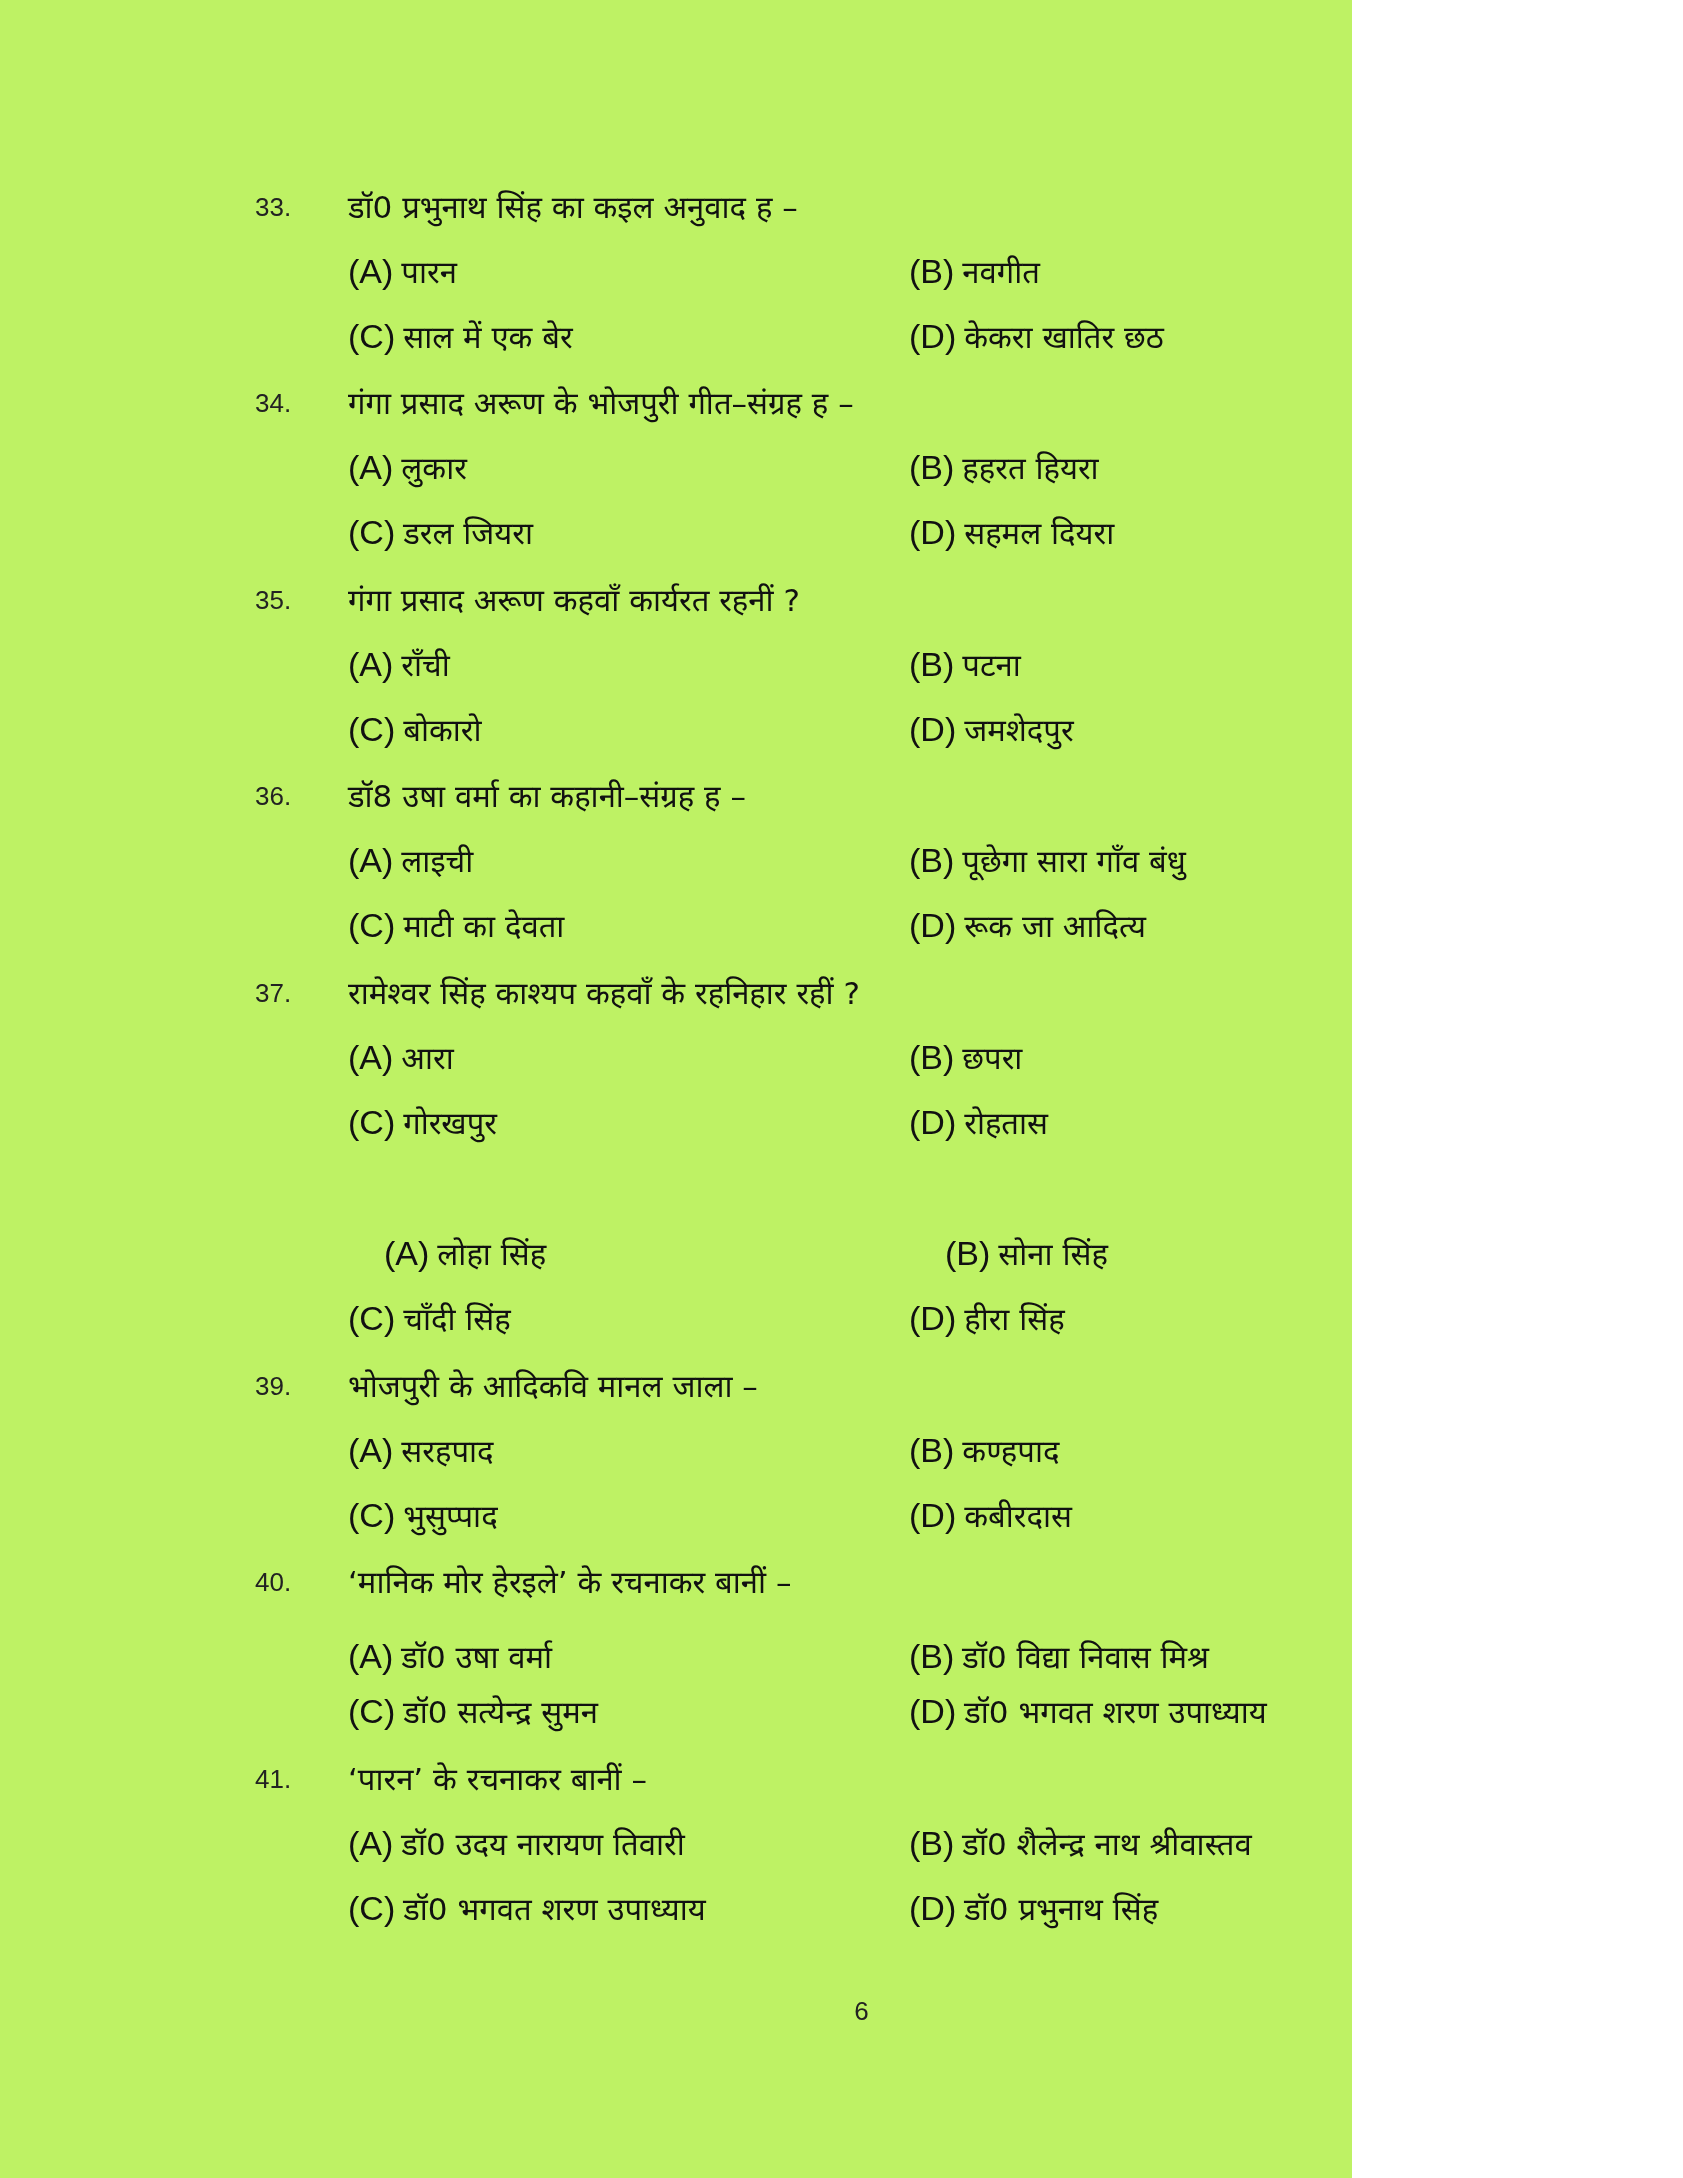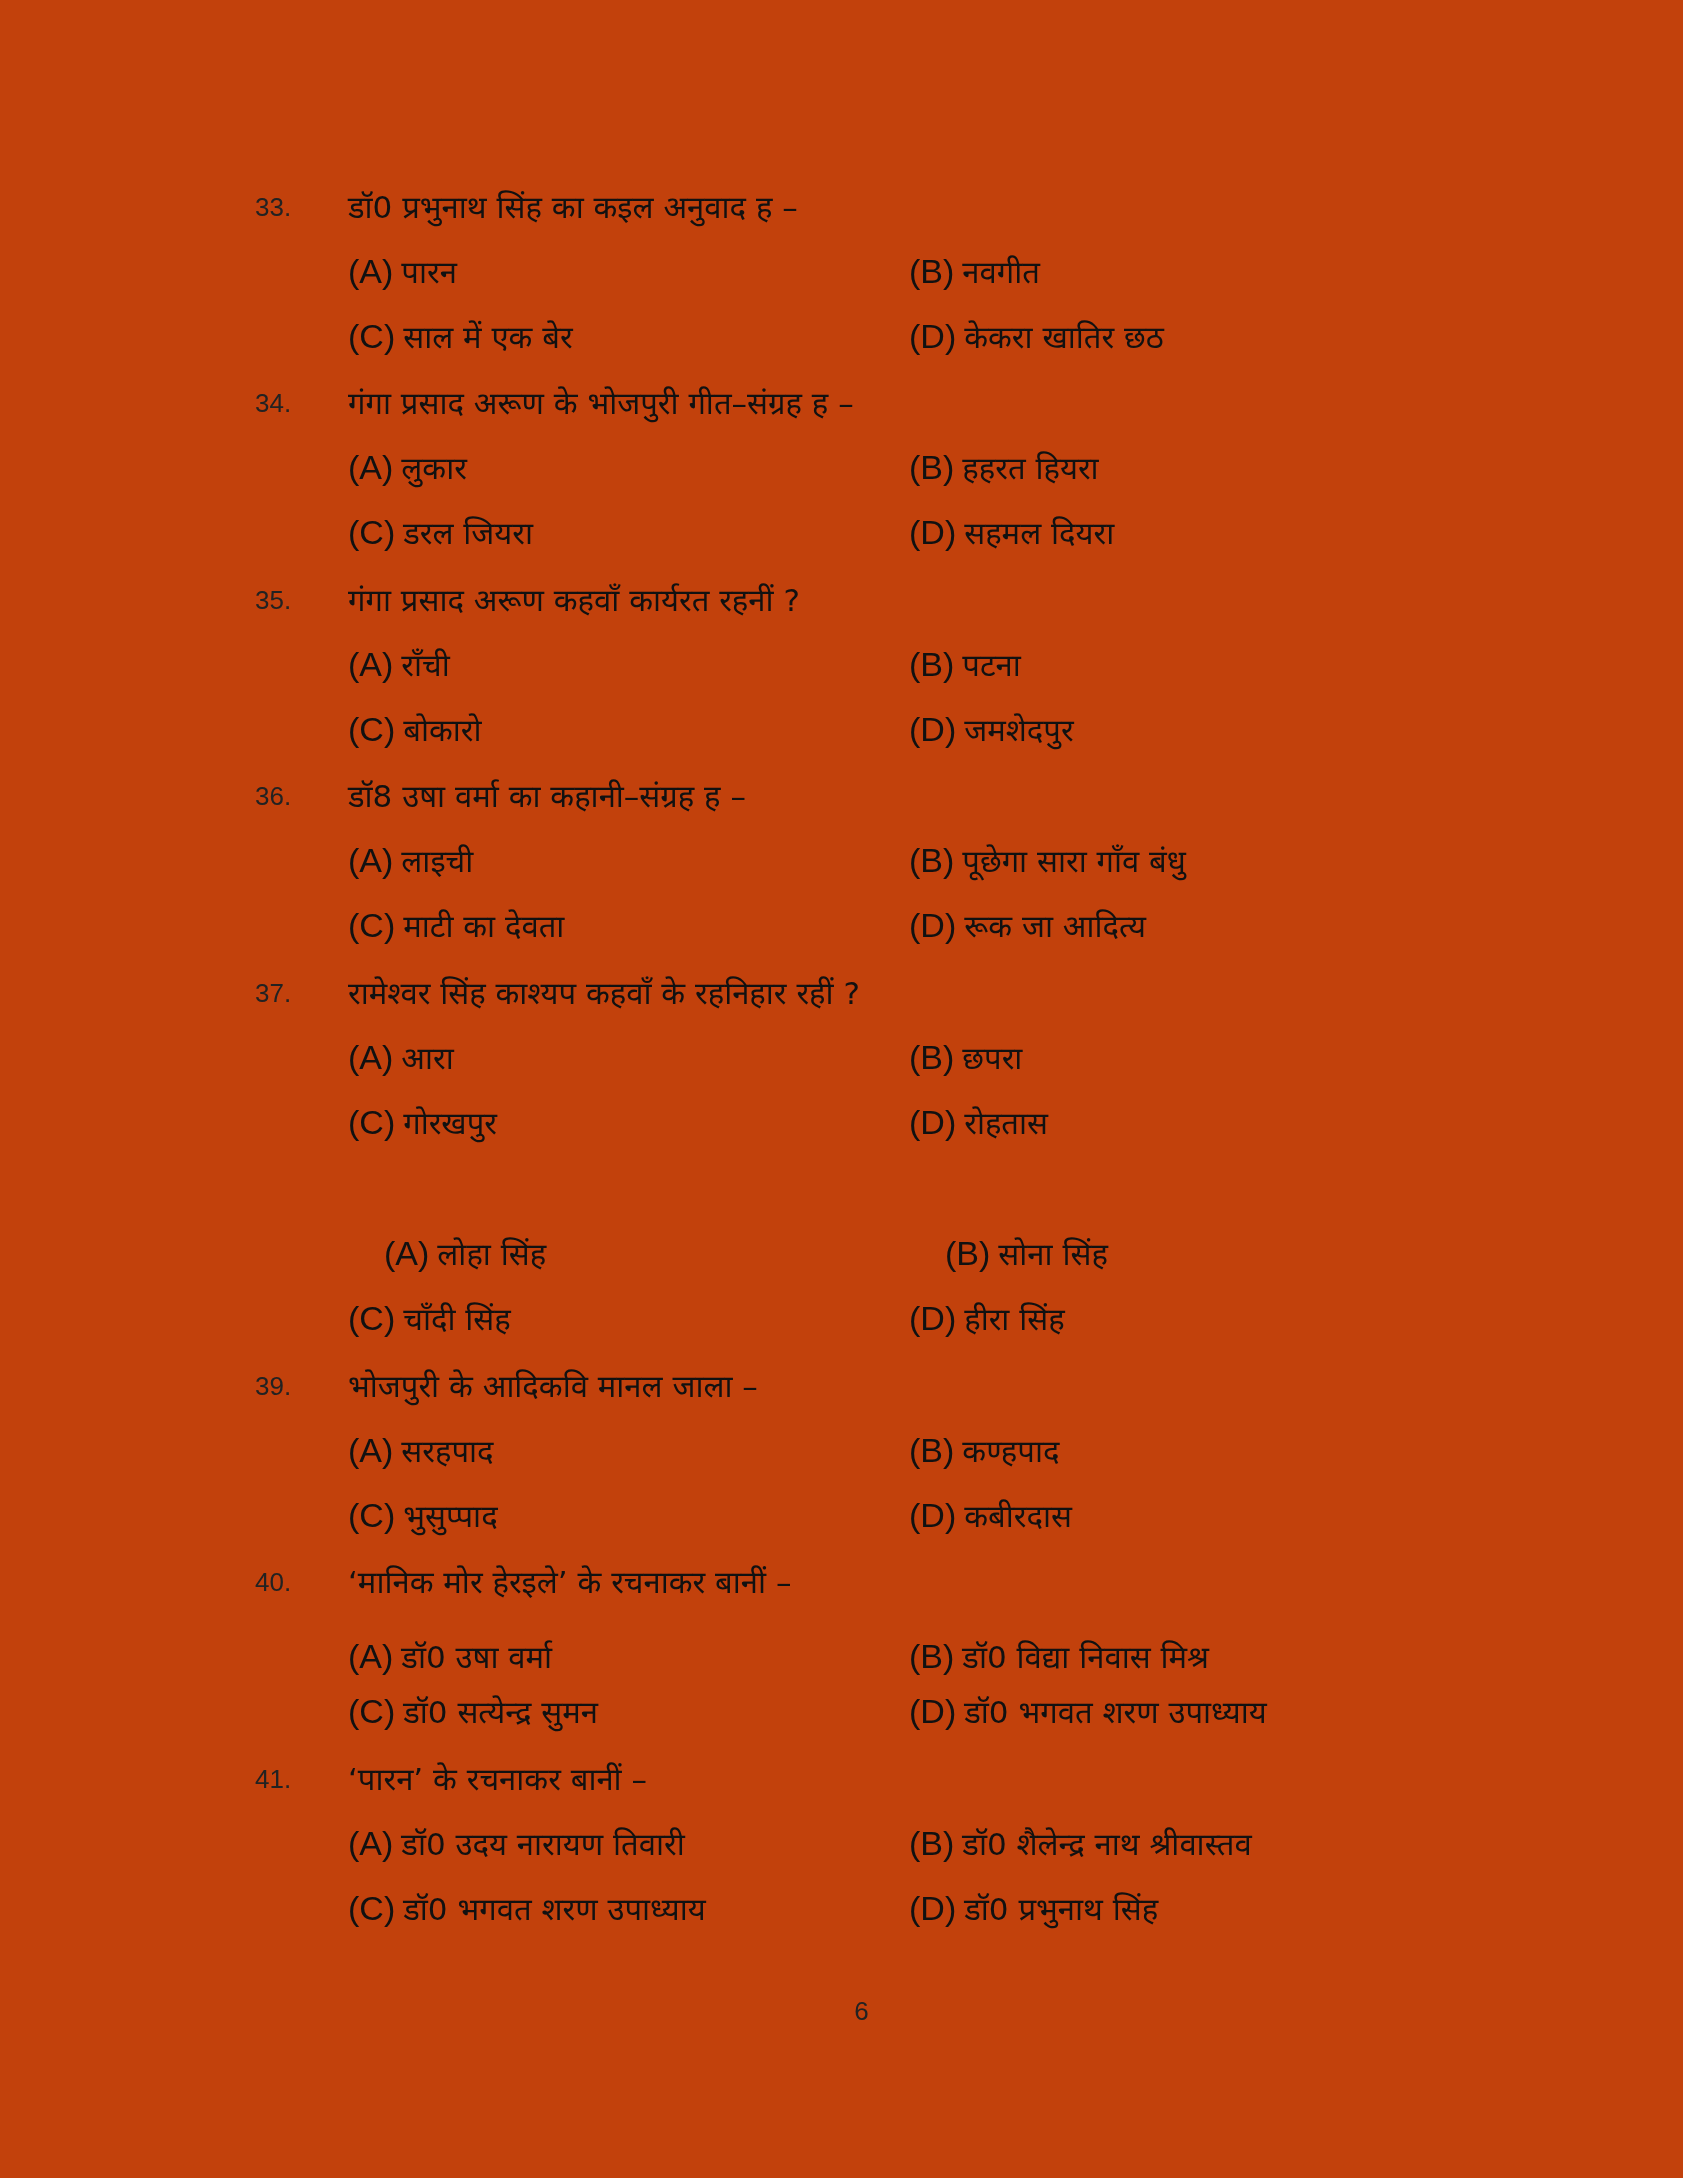--- a/index.html
+++ b/index.html
@@ -1,18 +1,18 @@
 <!DOCTYPE html>
 <html><head>
 <meta charset="utf-8">
 <style>
   html, body { margin: 0; padding: 0; background: #ffffff; }
   body { width: 1683px; height: 2178px; position: relative; overflow: hidden;
          font-family: "DejaVu Sans", "Liberation Sans", sans-serif; color: #111111; }
-  .page { position: absolute; left: 0; top: 0; width: 1683px; height: 2178px; background: #c2410c; }
+  .page { position: absolute; left: 0; top: 0; width: 1352px; height: 2178px; background: #bef264; }
   .qblock { position: absolute; left: 0; width: 1683px; height: 196px; }
   .row { position: absolute; left: 0; height: 59px; width: 1683px; display: block; }
   .qnum { position: absolute; left: 255px; top: 0; height: 59px; line-height: 59px;
           font-family: "Liberation Sans", sans-serif; font-size: 26px; color: #222222; }
   .qtext { position: absolute; left: 348px; top: 0; height: 59px; line-height: 59px;
            font-size: 31px; white-space: nowrap; color: #111111; }
   .opt { position: absolute; top: 0; height: 59px; line-height: 59px; white-space: nowrap; font-size: 31px; }
   .opt.left { left: 348px; }
   .opt.right { left: 909px; }
   .opt-label { font-family: "Liberation Sans", sans-serif; font-size: 34px; color: #111111; margin-right: 8px; }

